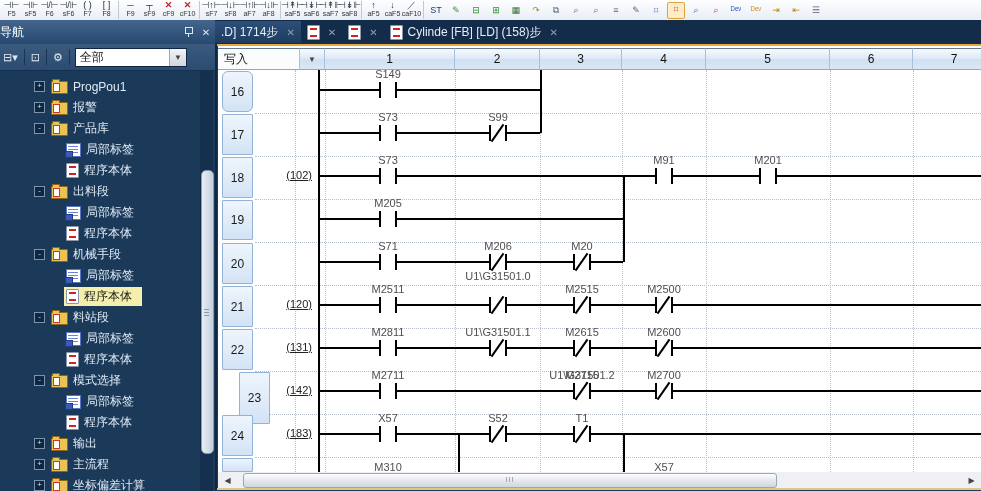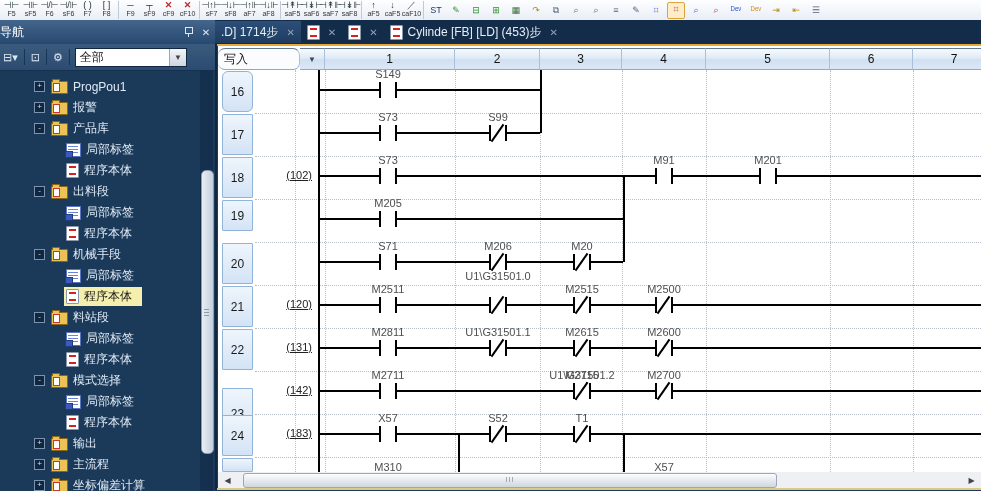--- a/index.html
+++ b/index.html
@@ -275,21 +275,21 @@
       <div class="tab">
         <div class="ico-doc"></div>
         <div class="close">✕</div>
       </div>
       <div class="tab">
         <div class="ico-doc"></div>
         <div class="close">✕</div>
       </div>
       <div class="tab">
         <div class="ico-doc"></div>
-        <span>Cylinde [FB] [LD] (453)步</span>
+        <span>Cylinde [FB] [LD] (158)步</span>
         <div class="close">✕</div>
       </div>
     </div>
 
   <div id="nav">
     <div id="nav-title">
       <span class="t">导航</span>
       <span class="sp"></span>
       <span class="titbtn">
           <span class="pin"></span>
@@ -442,21 +442,21 @@
       </div>
     <div id="nav-scroll">
       <div id="nav-thumb"></div>
     </div>
   </div>
 
   <div id="splitter"></div>
   <div id="edit-top-border"></div>
   <div id="ladder-clip">
     <div id="ladder-layer">
-        <div class="hcell" id="mode-cell" style="left: 218px; width: 82px; border-radius: 7px;">写入</div>
+        <div class="hcell" id="mode-cell" style="left: 218px; width: 82px;">写入</div>
         <div class="hcell" style="left: 300px; width: 25px; font-size: 8px; color: rgb(68, 68, 68);">▼</div>
         <div class="hcell" style="left: 325px; width: 130px;">1</div>
         <div class="hcell" style="left: 455px; width: 85px;">2</div>
         <div class="hcell" style="left: 540px; width: 82px;">3</div>
         <div class="hcell" style="left: 622px; width: 84px;">4</div>
         <div class="hcell" style="left: 706px; width: 124px;">5</div>
         <div class="hcell" style="left: 830px; width: 83px;">6</div>
         <div class="hcell" style="left: 913px; width: 83px;">7</div>
         <div class="gridv" style="left: 295px; top: 70px; height: 402px;"></div>
         <div class="gridv" style="left: 325px; top: 70px; height: 402px;"></div>
@@ -506,21 +506,21 @@
         <div class="contact no" style="left: 655px; top: 168px;">
           <div class="b l"></div>
           <div class="b r"></div>
         </div>
         <div class="dlabel" style="left: 594px; top: 154px;">M91</div>
         <div class="contact no" style="left: 759px; top: 168px;">
           <div class="b l"></div>
           <div class="b r"></div>
         </div>
         <div class="dlabel" style="left: 698px; top: 154px;">M201</div>
-        <div class="rnum" style="top: 200px; height: 31px;">19</div>
+        <div class="rnum" style="top: 200px; height: 40px;">19</div>
         <div class="hline" style="left: 318px; top: 218px; width: 305px;"></div>
         <div class="contact no" style="left: 379px; top: 211px;">
           <div class="b l"></div>
           <div class="b r"></div>
         </div>
         <div class="dlabel" style="left: 318px; top: 197px;">M205</div>
         <div class="rnum" style="top: 243px; height: 41px;">20</div>
         <div class="hline" style="left: 318px; top: 261px; width: 305px;"></div>
         <div class="contact no" style="left: 379px; top: 254px;">
           <div class="b l"></div>
@@ -576,21 +576,21 @@
         <div class="contact nc" style="left: 573px; top: 340px;">
           <div class="b l"></div>
           <div class="b r"></div>
         </div>
         <div class="dlabel" style="left: 512px; top: 326px;">M2615</div>
         <div class="contact nc" style="left: 655px; top: 340px;">
           <div class="b l"></div>
           <div class="b r"></div>
         </div>
         <div class="dlabel" style="left: 594px; top: 326px;">M2600</div>
-        <div class="rnum" style="top: 388px; height: 52px;">23</div>
+        <div class="rnum" style="top: 372px; height: 52px; margin-left: 17px;">23</div>
         <div class="step" style="left: 252px; top: 384px;">(142)</div>
         <div class="hline" style="left: 318px; top: 390px; width: 663px;"></div>
         <div class="contact no" style="left: 379px; top: 383px;">
           <div class="b l"></div>
           <div class="b r"></div>
         </div>
         <div class="dlabel" style="left: 318px; top: 369px;">M2711</div>
         <div class="contact nc" style="left: 573px; top: 383px;">
           <div class="b l"></div>
           <div class="b r"></div>

